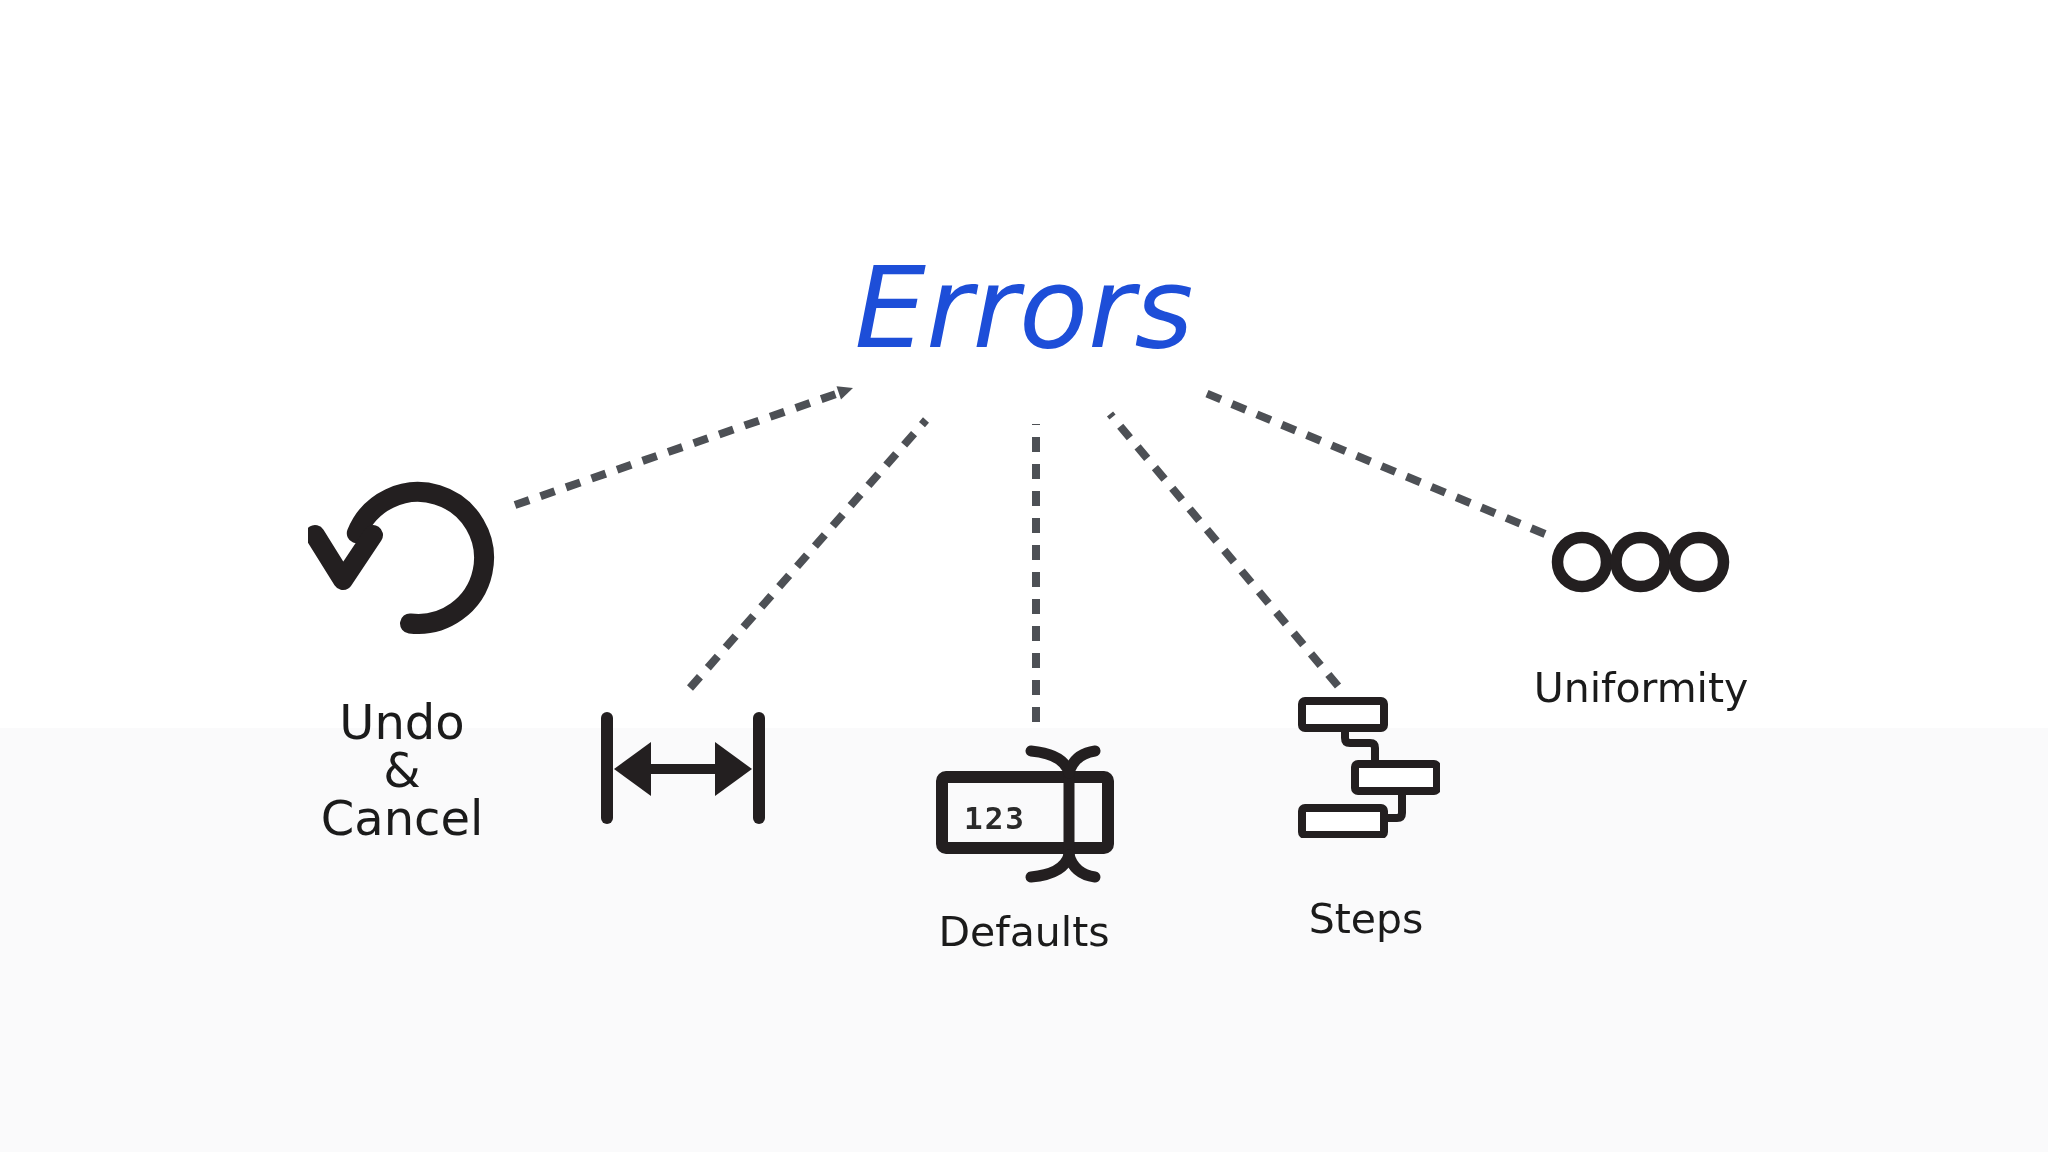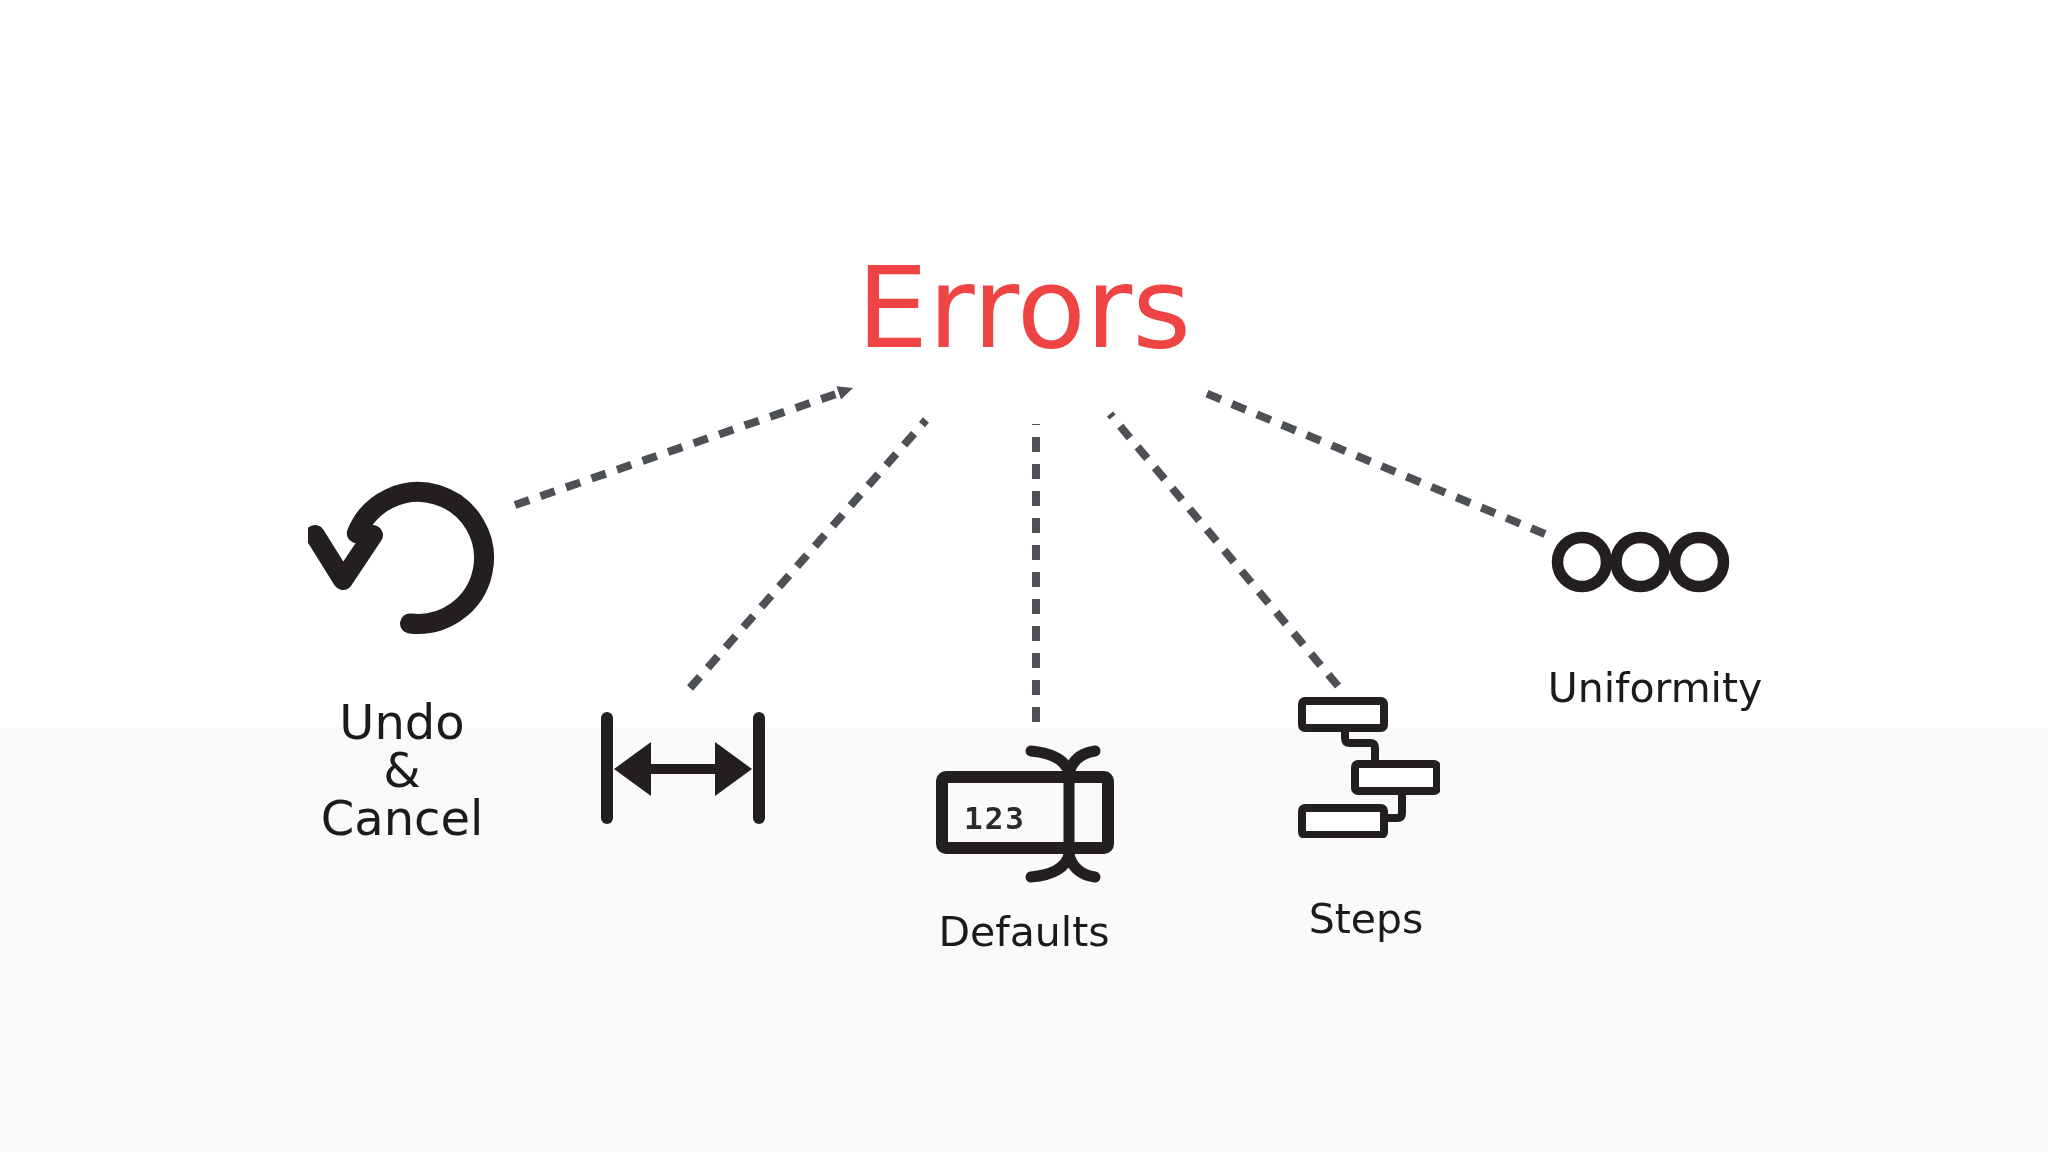--- a/index.html
+++ b/index.html
@@ -16,22 +16,23 @@
     background:var(--bg);
     font-family:"DejaVu Sans","Liberation Sans",sans-serif;
   }
   .bottom-tint{
     position:absolute;left:0;top:728px;width:2048px;height:424px;
     background:#fafafb;
   }
   .page-title{
     position:absolute;left:1024px;top:308px;
     transform:translate(-50%,-50%);
-    font-size:113px;line-height:1;color:#ef4444;
+    font-size:113px;line-height:1;color:#1d4ed8;
     white-space:nowrap;
+    font-style:italic;
   }
   .lines-overlay{
     position:absolute;left:0;top:0;width:2048px;height:1152px;
   }
   .icon-box{position:absolute;text-align:right;}
   .icon-box svg{display:block;width:100%;height:100%;}
   .node-label{
     position:absolute;
     transform:translate(-50%,-50%);
     font-size:41px;line-height:48px;color:var(--text);
@@ -117,15 +118,15 @@
 
   <div class="icon-box" style="left:1548px;top:529px;width:190px;height:68px;">
     <svg viewBox="0 0 190 68" xmlns="http://www.w3.org/2000/svg">
       <g stroke="#231f20" stroke-width="11.5" fill="none">
         <circle cx="34" cy="33" r="24.5"></circle>
         <circle cx="92.5" cy="33" r="24.5"></circle>
         <circle cx="151" cy="33" r="24.5"></circle>
       </g>
     </svg>
   </div>
-  <div class="node-label" style="left:1641px;top:688px;margin-left:14px;">Uniformity</div>
+  <div class="node-label" style="left:1641px;top:688px;">Uniformity</div>
 
 </div>
 
 </body></html>

